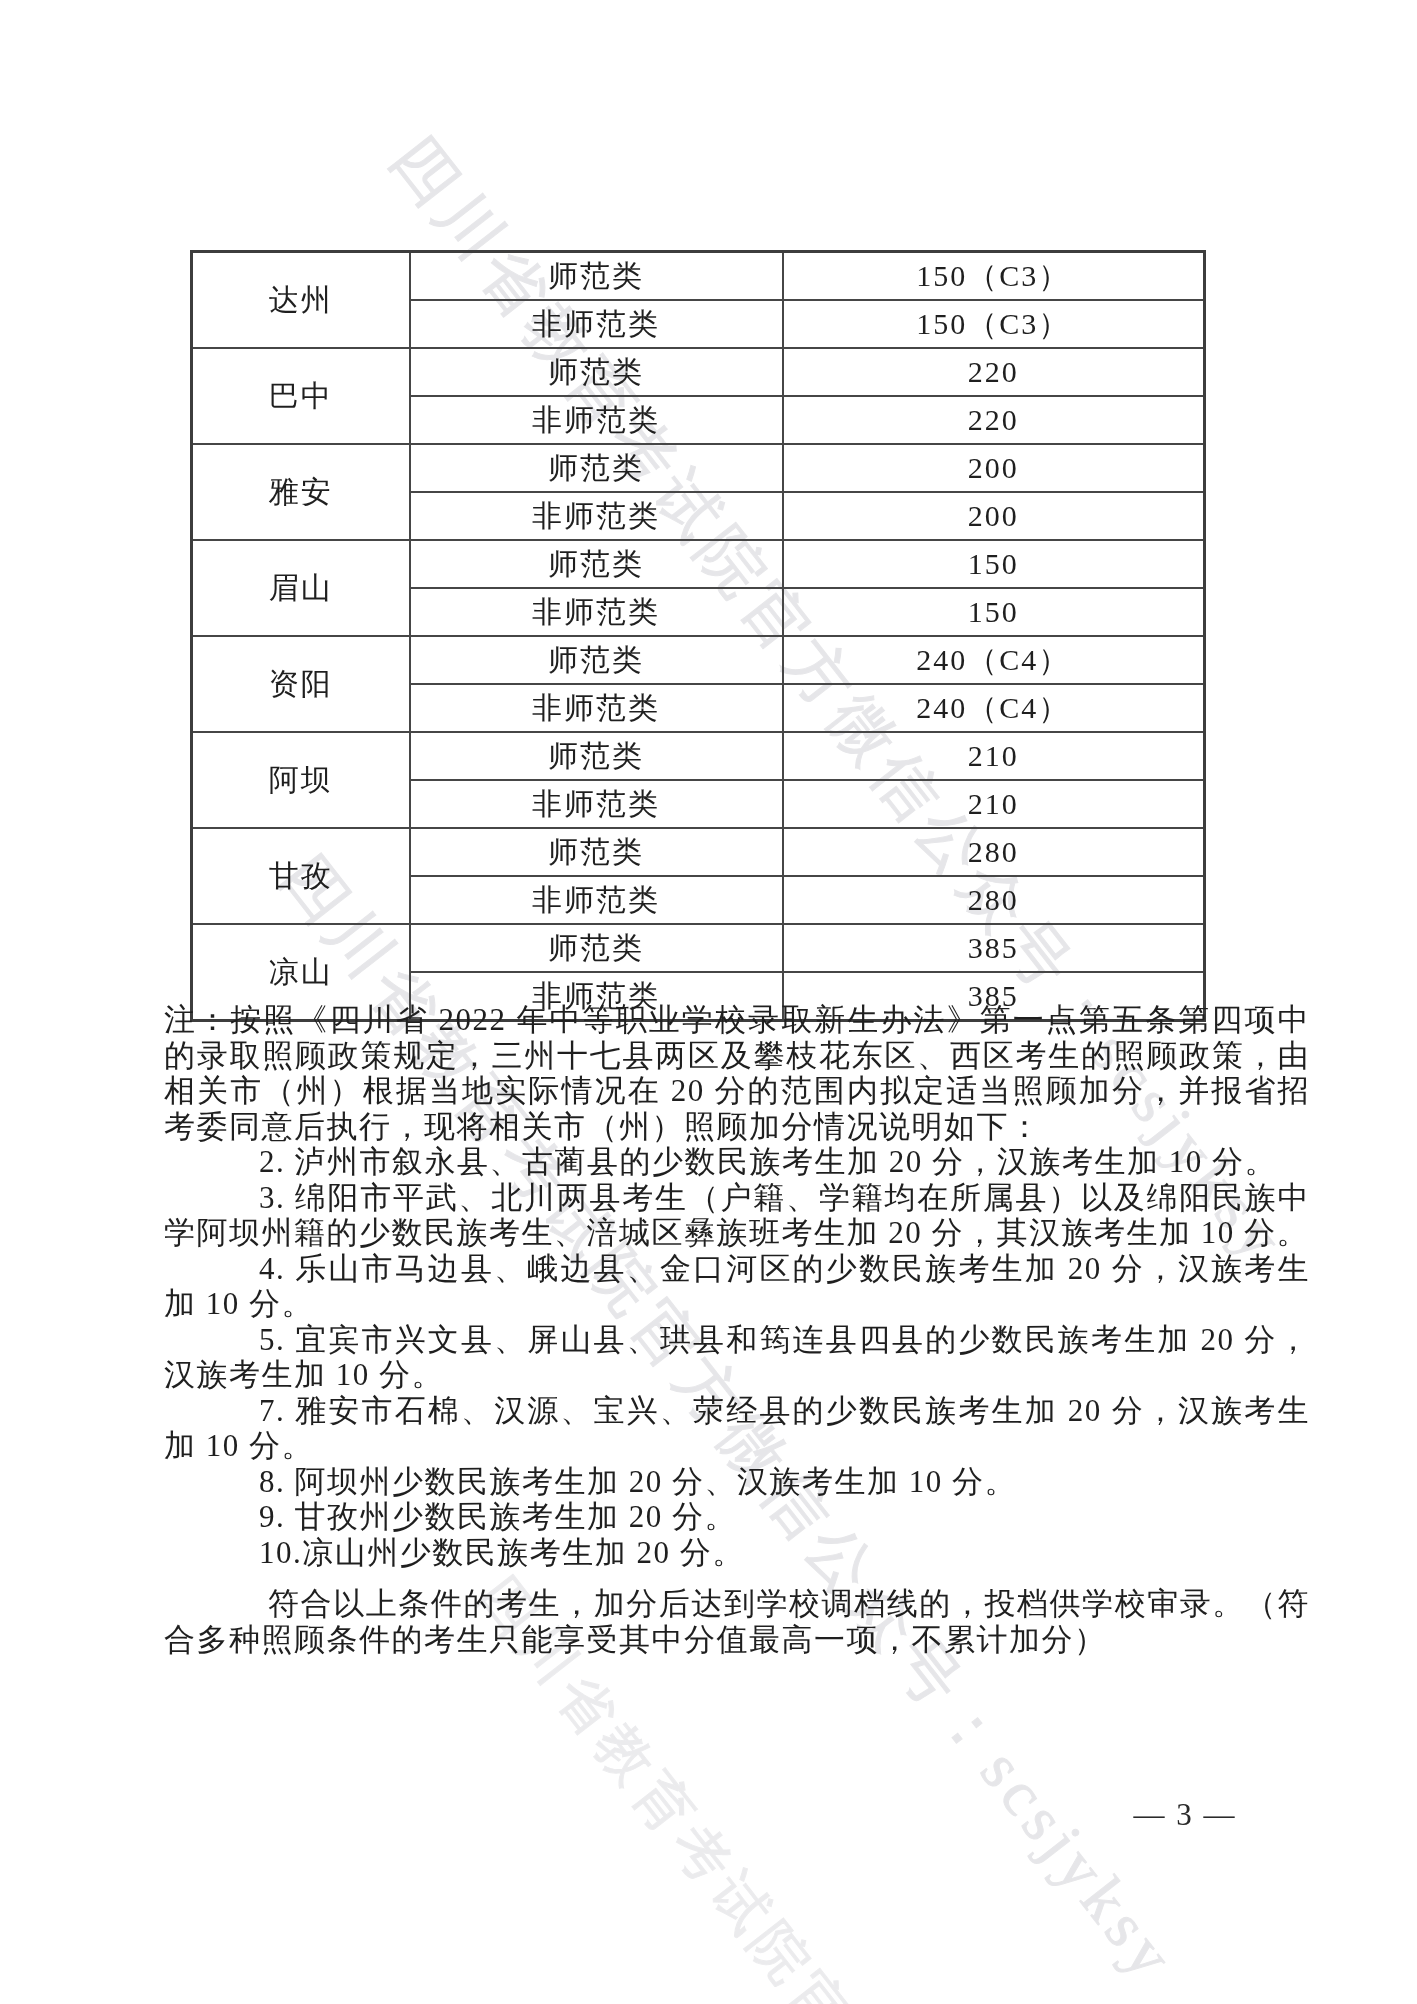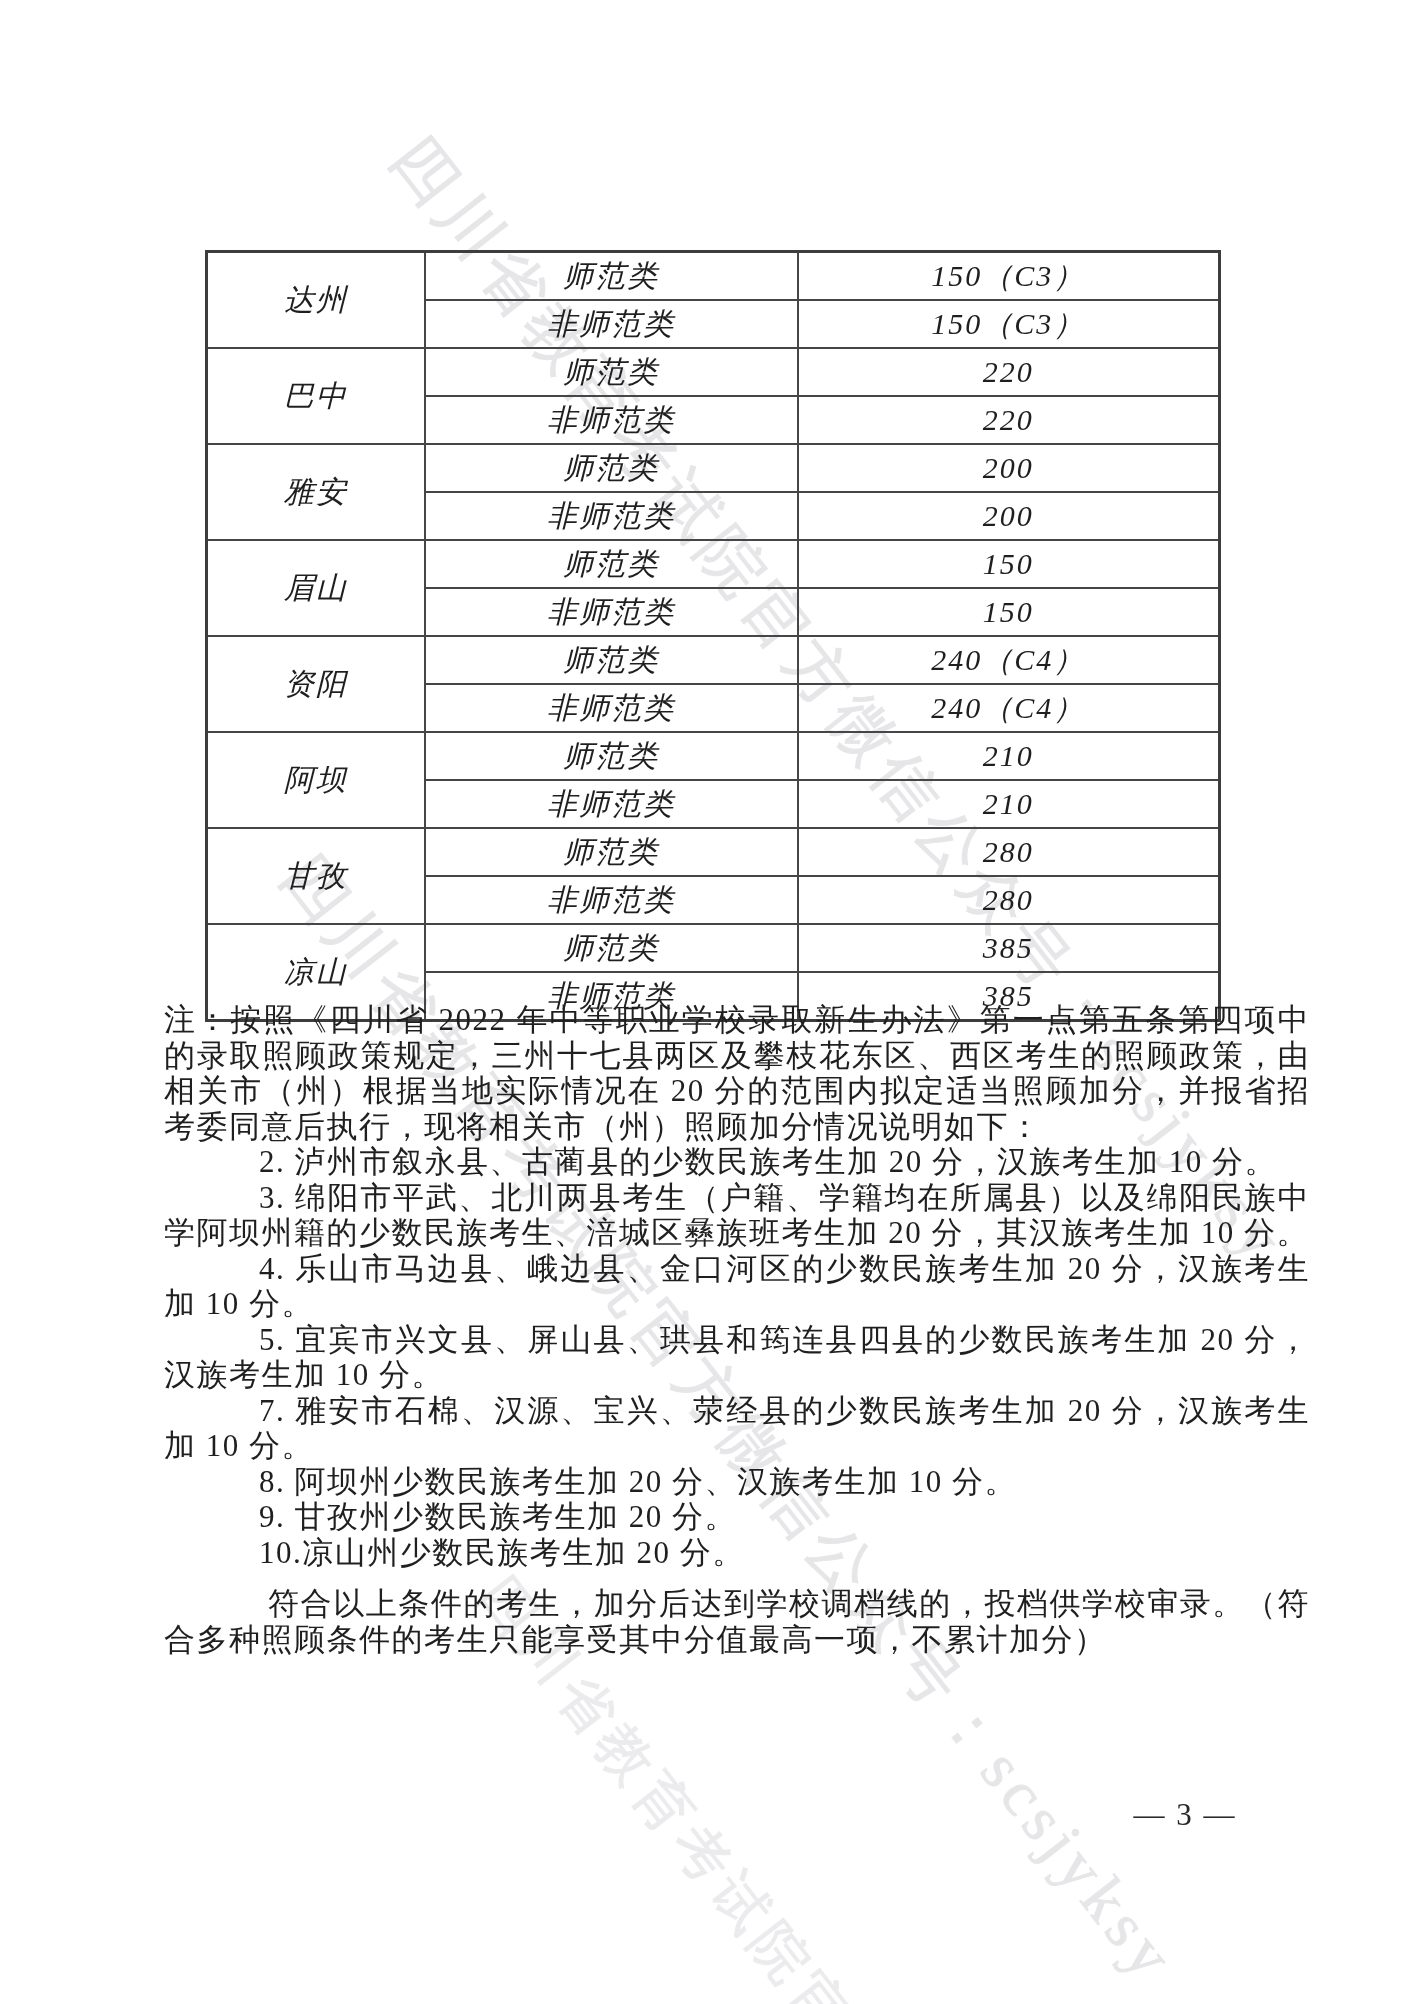--- a/index.html
+++ b/index.html
@@ -28,28 +28,27 @@
     white-space: nowrap;
     -webkit-text-stroke: 1px #a9a9b2;
     pointer-events: none;
   }
   .wm-a { left: 440px; top: 118px; }
   .wm-b { left: 330px; top: 836px; }
   .wm-c { left: 520px; top: 1560px; font-size: 56px; opacity: 0.22; }
   
   table.score-table {
     position: absolute;
-    left: 205px;
+    left: 190px;
     top: 250px;
     width: 1013px;
     height: 748px;
     border-collapse: collapse;
     table-layout: fixed;
     border: 3px solid #3d3d3d;
-    font-style: italic;
   }
   table.score-table td {
     border: 2px solid #464646;
     text-align: center;
     vertical-align: middle;
     font-size: 30px;
     letter-spacing: 2px;
     padding: 0;
     height: 46px;
   }

